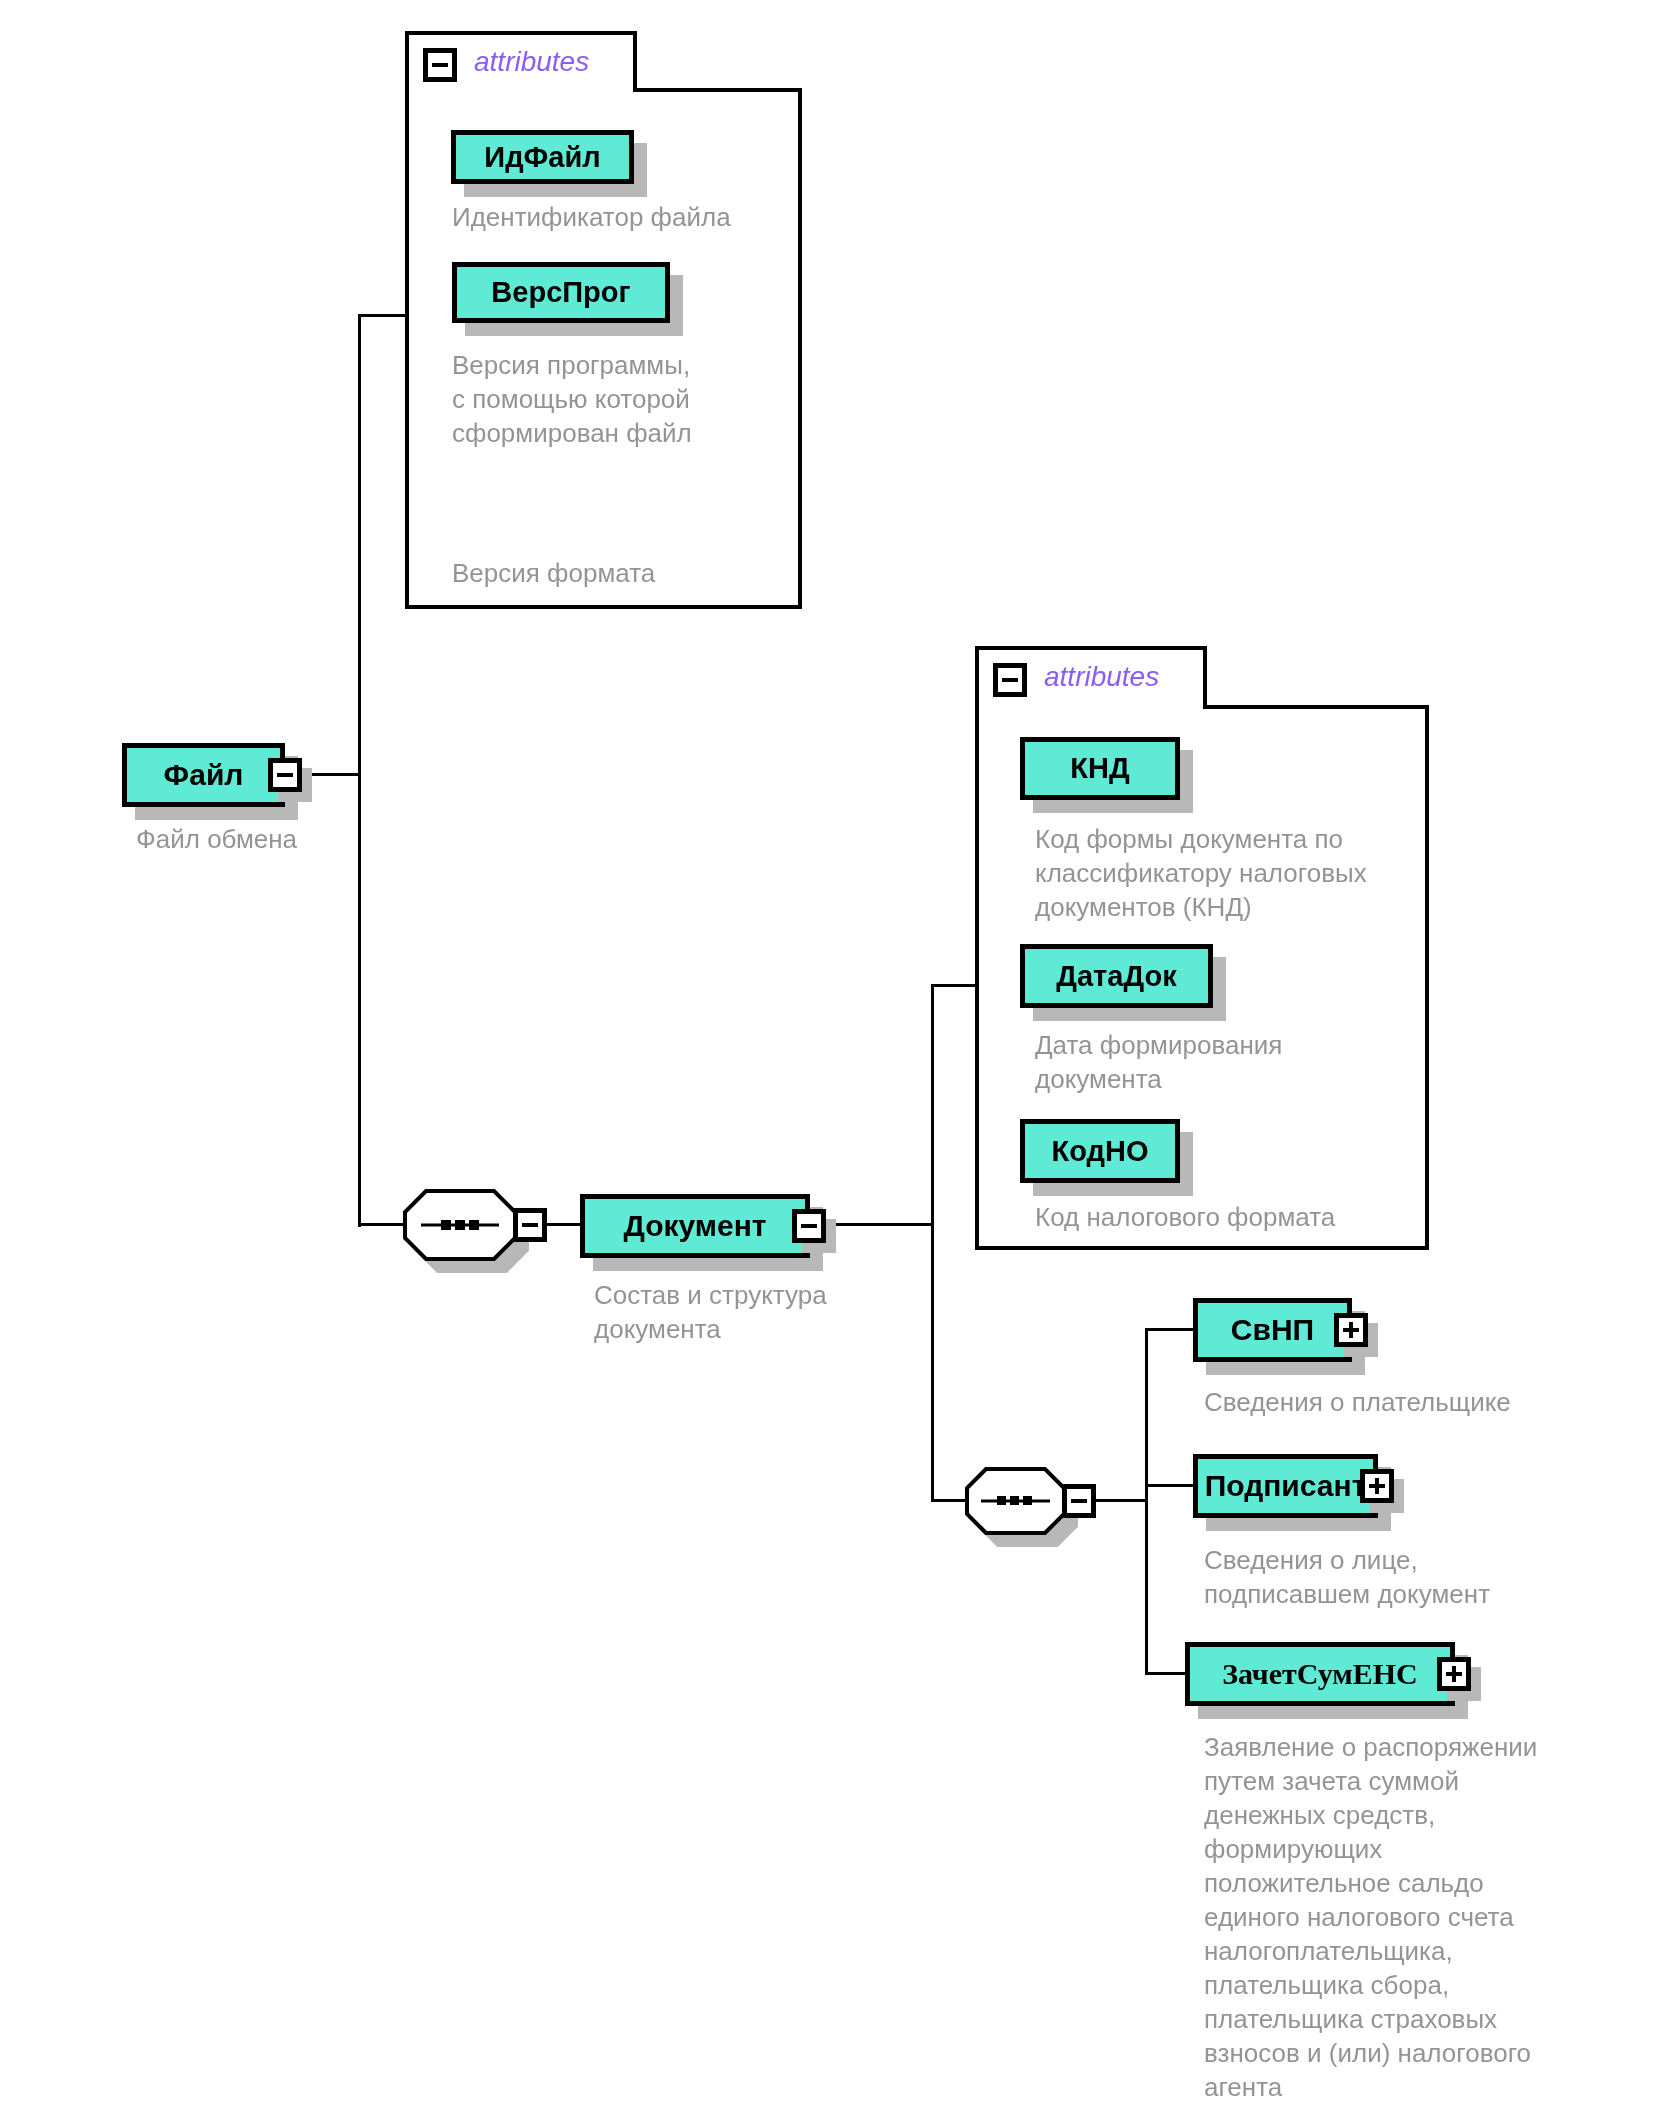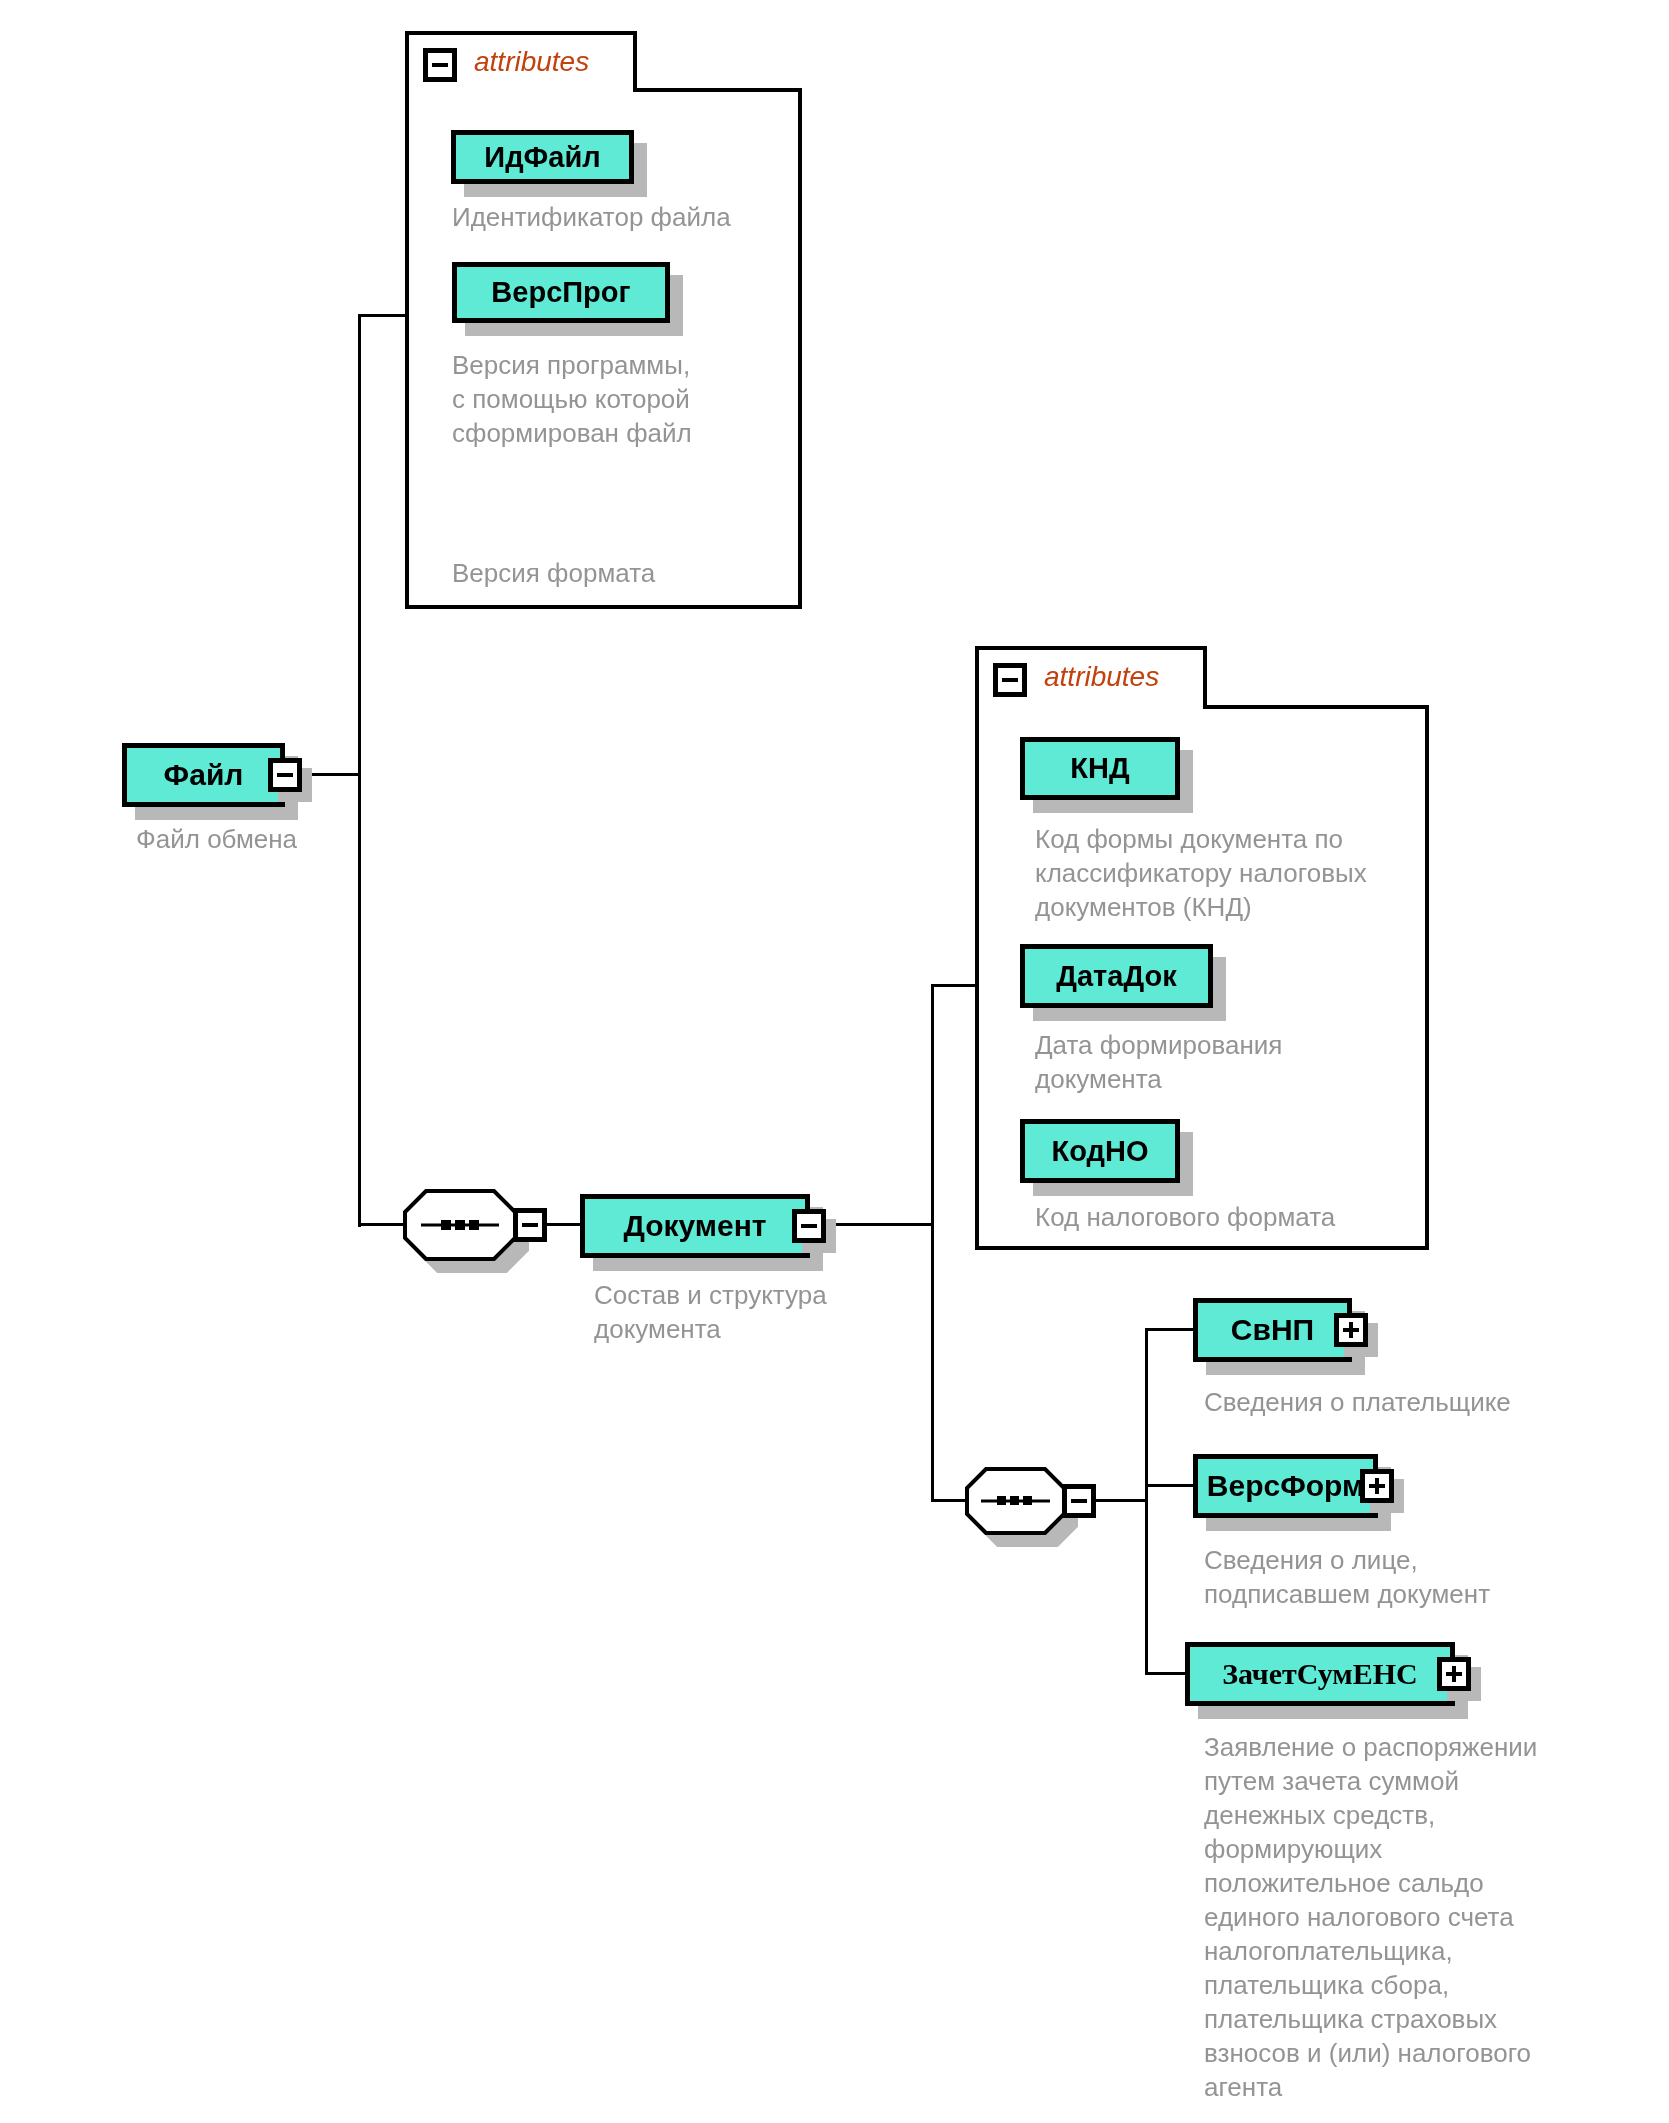--- a/index.html
+++ b/index.html
@@ -12,21 +12,21 @@
   .ebox{position:absolute;background:#5eead4;border:5px solid #000;
         box-shadow:13px 13px 0 0 #b8b8b8;display:flex;align-items:center;justify-content:center;}
   .ename{font-weight:bold;color:#000;font-size:30px;white-space:nowrap;}
   .aname{font-weight:bold;color:#000;font-size:29px;white-space:nowrap;}
   
   .ann{position:absolute;color:#949494;font-size:26px;line-height:34px;}
   .nowrap{white-space:nowrap;}
   
   .attrs-outline{position:absolute;}
   .attrs-outline path{fill:none;stroke:#000;stroke-width:4;}
-  .attrs-label{position:absolute;font-style:italic;font-size:28px;color:#c2410c;white-space:nowrap;}
+  .attrs-label{position:absolute;font-style:italic;font-size:28px;color:#8b5cf6;white-space:nowrap;}
   
   .btn{position:absolute;width:34px;height:34px;background:#fff;border:5px solid #000;box-sizing:border-box;}
   .btn.shadowed{box-shadow:10px 10px 0 0 #b8b8b8;}
   .glyph{position:absolute;left:0;top:0;right:0;bottom:0;}
   .glyph::before{content:"";position:absolute;left:4px;right:4px;top:50%;height:4px;margin-top:-2px;background:#000;}
   .plus .glyph::after{content:"";position:absolute;top:4px;bottom:4px;left:50%;width:4px;margin-left:-2px;background:#000;}
   
   .octa{position:absolute;filter:drop-shadow(12px 12px 0 #b8b8b8);}
   .octa polygon{fill:#fff;stroke:#000;stroke-width:4;}
   .octa .seq-line{stroke:#000;stroke-width:3;}
@@ -135,21 +135,21 @@
 
   <div class="ebox" style="left:1193px;top:1298px;width:149px;height:54px;">
     <span class="ename">СвНП</span>
   </div>
   <div class="btn plus shadowed" style="left:1334px;top:1313px;">
     <span class="glyph"></span>
   </div>
   <div class="ann nowrap" style="left:1204px;top:1385px;">Сведения о плательщике</div>
 
   <div class="ebox" style="left:1193px;top:1454px;width:175px;height:54px;">
-    <span class="ename">ВерсФорм</span>
+    <span class="ename">Подписант</span>
   </div>
   <div class="btn plus shadowed" style="left:1360px;top:1469px;">
     <span class="glyph"></span>
   </div>
   <div class="ann" style="left:1204px;top:1543px;width:300px;">Сведения о лице, подписавшем документ</div>
 
   <div class="ebox" style="left:1185px;top:1642px;width:260px;height:54px;font-family:Liberation Serif, serif;">
     <span class="ename">ЗачетСумЕНС</span>
   </div>
   <div class="btn plus shadowed" style="left:1437px;top:1657px;">

